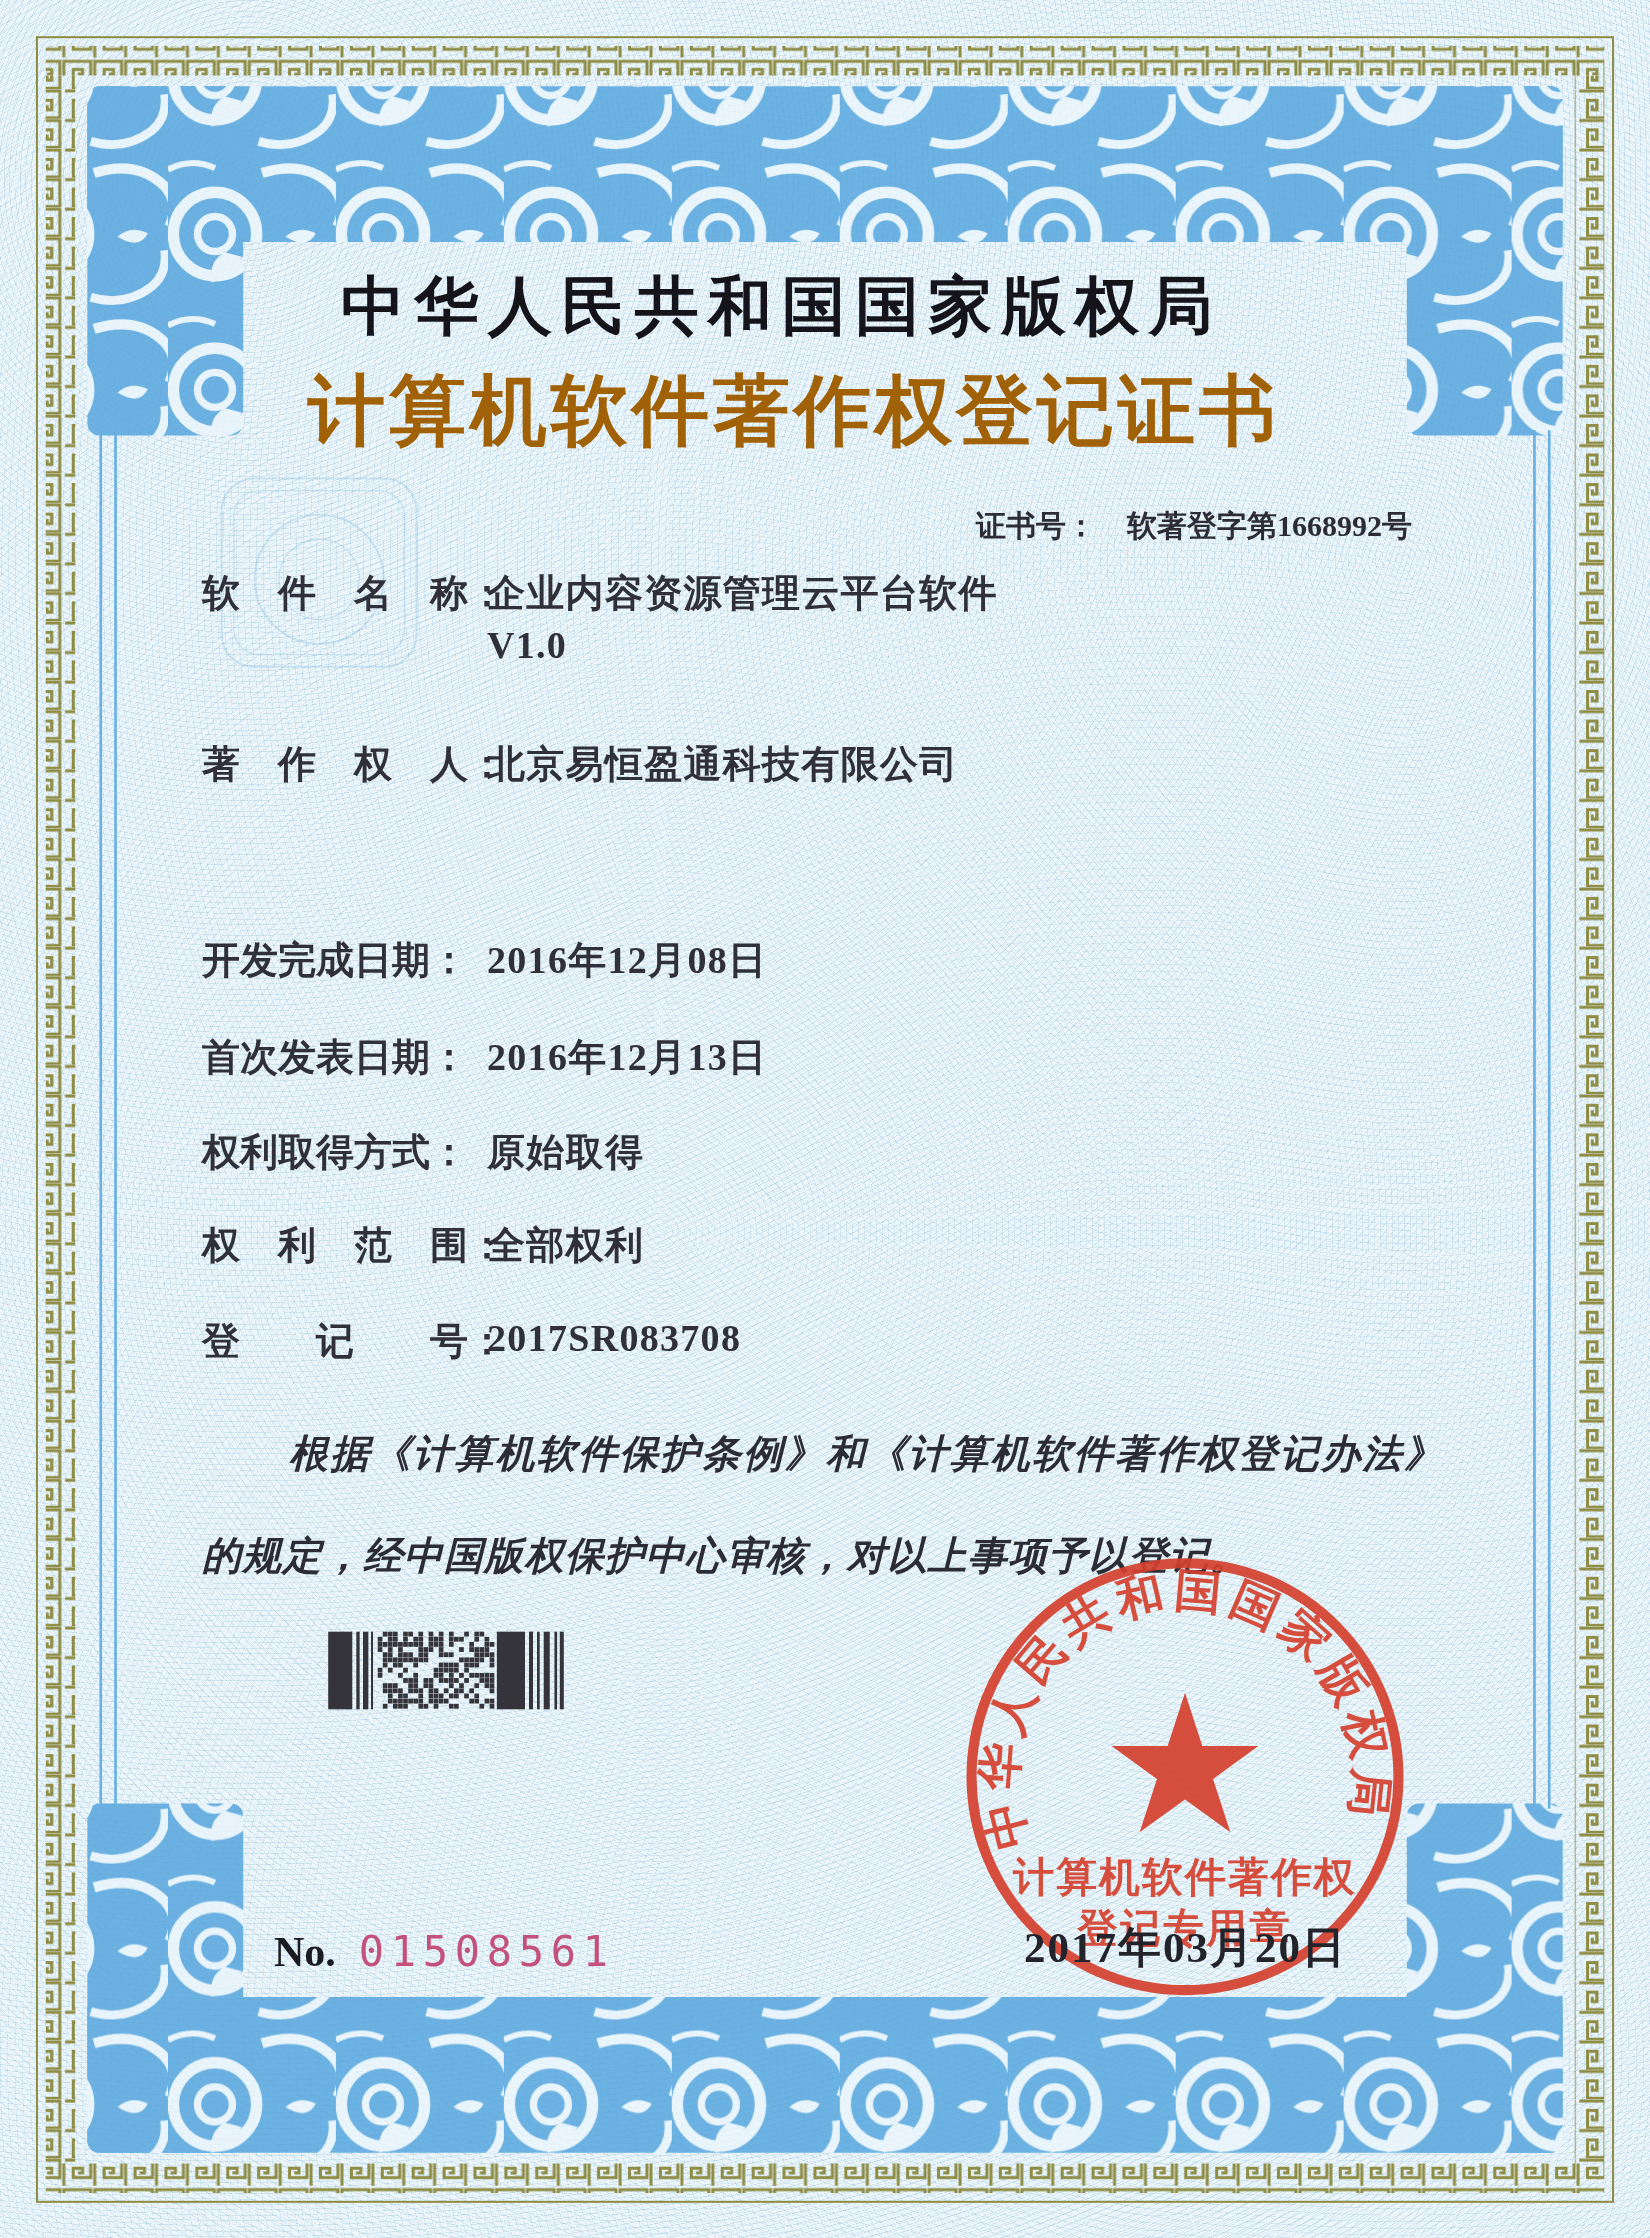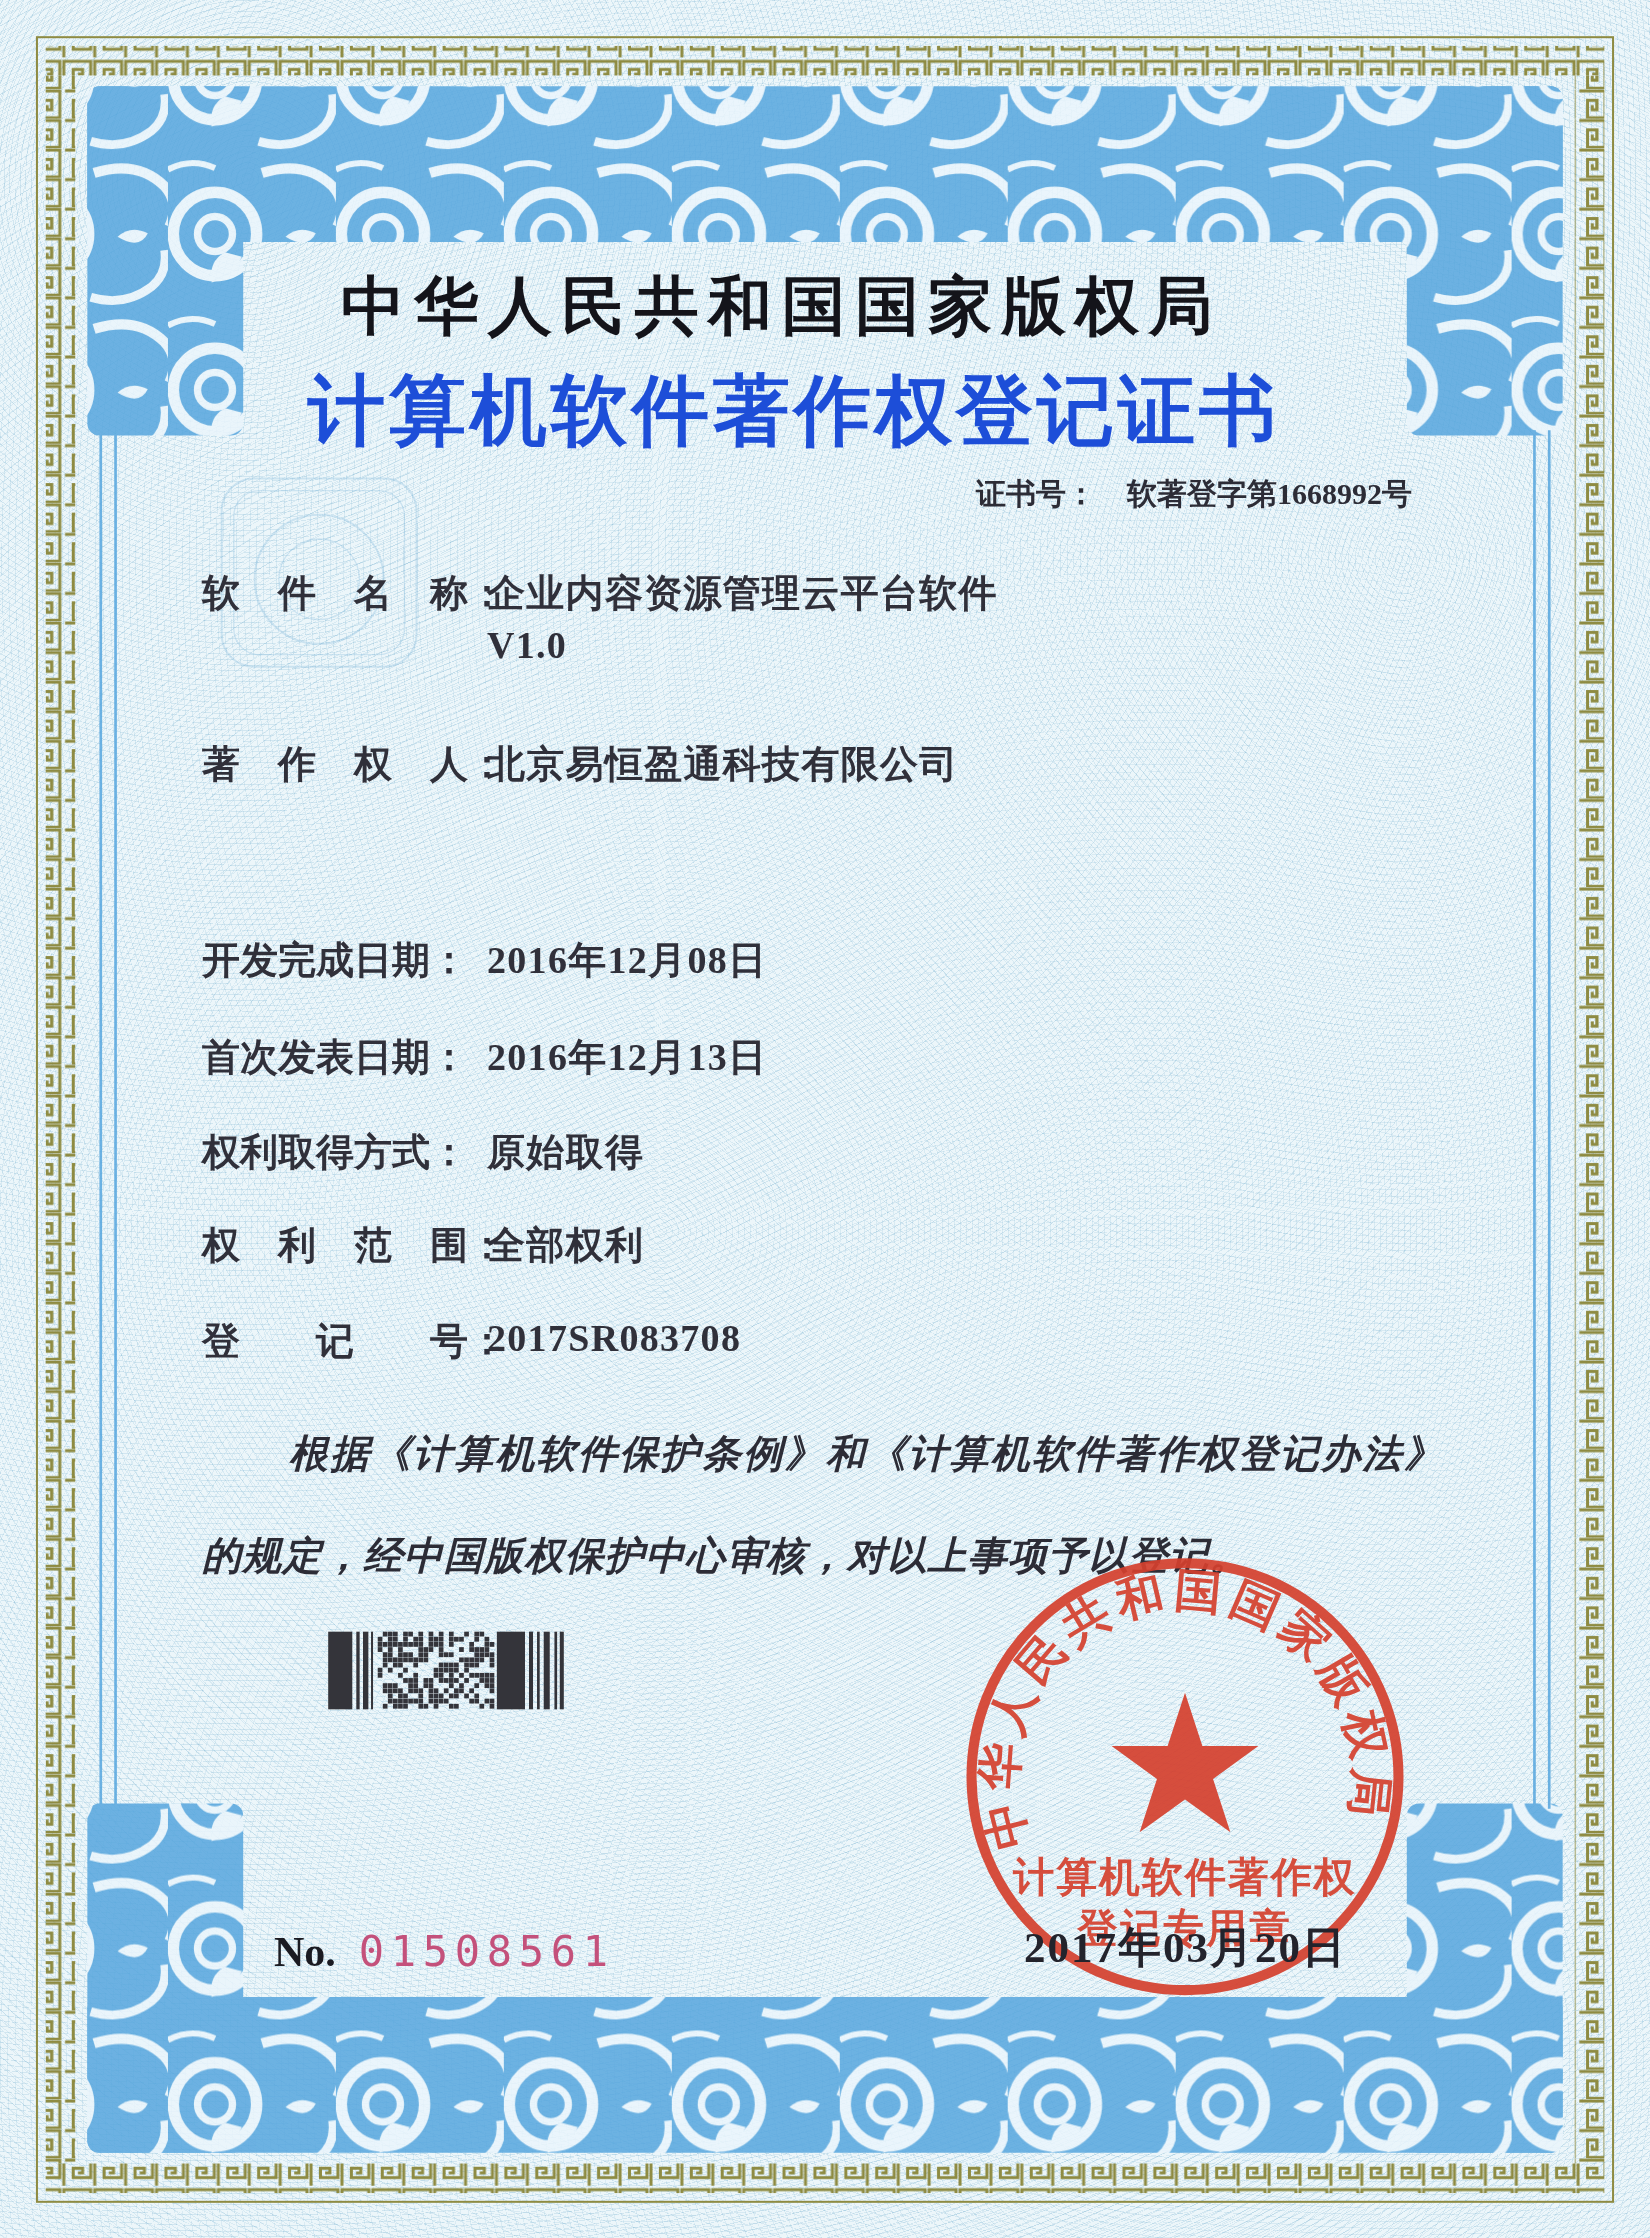--- a/index.html
+++ b/index.html
@@ -10,23 +10,23 @@
       background-image:
         repeating-radial-gradient(circle at 15% 8%,  rgba(100,165,200,.20) 0 0.8px, transparent 0.8px 5.4px),
         repeating-radial-gradient(circle at 85% 25%, rgba(100,165,200,.16) 0 0.8px, transparent 0.8px 6.7px),
         repeating-radial-gradient(circle at 40% 55%, rgba(100,165,200,.15) 0 0.8px, transparent 0.8px 6px),
         repeating-radial-gradient(circle at 70% 92%, rgba(100,165,200,.14) 0 0.8px, transparent 0.8px 7.4px);}
   svg.deco{position:absolute;left:0;top:0;width:1650px;height:2239px;}
   .authority{position:absolute;left:0;right:0;top:263px;text-align:center;
       padding-right:87px;font-size:64px;font-weight:bold;color:#14141a;
       letter-spacing:9.4px;white-space:nowrap;}
   .title{position:absolute;left:0;right:0;top:360px;text-align:center;
-      padding-right:74px;font-size:77px;font-weight:bold;color:#1d4ed8;
+      padding-right:74px;font-size:77px;font-weight:bold;color:#a16207;
       letter-spacing:4px;white-space:nowrap;margin-left:12px;}
-  .certno{position:absolute;left:976px;top:474px;font-size:30px;color:#2c2c36;
+  .certno{position:absolute;left:976px;top:506px;font-size:30px;color:#2c2c36;
       font-weight:bold;white-space:nowrap;}
   .certno .cval{margin-left:31px;}
   .row{position:absolute;left:0;width:100%;height:60px;font-size:38px;color:#30303a;
       font-weight:bold;white-space:nowrap;}
   .row .lab{position:absolute;left:202px;}
   .row .val{position:absolute;left:487px;letter-spacing:1.3px;}
   .statement{position:absolute;left:202px;top:1403px;width:1242px;margin:0;
       font-size:39px;line-height:102px;color:#2c2c36;font-weight:bold;
       text-indent:87px;letter-spacing:1.3px;text-align:justify;font-style:italic;}
   .barcode{position:absolute;left:328px;top:1629px;width:236px;height:83px;}

